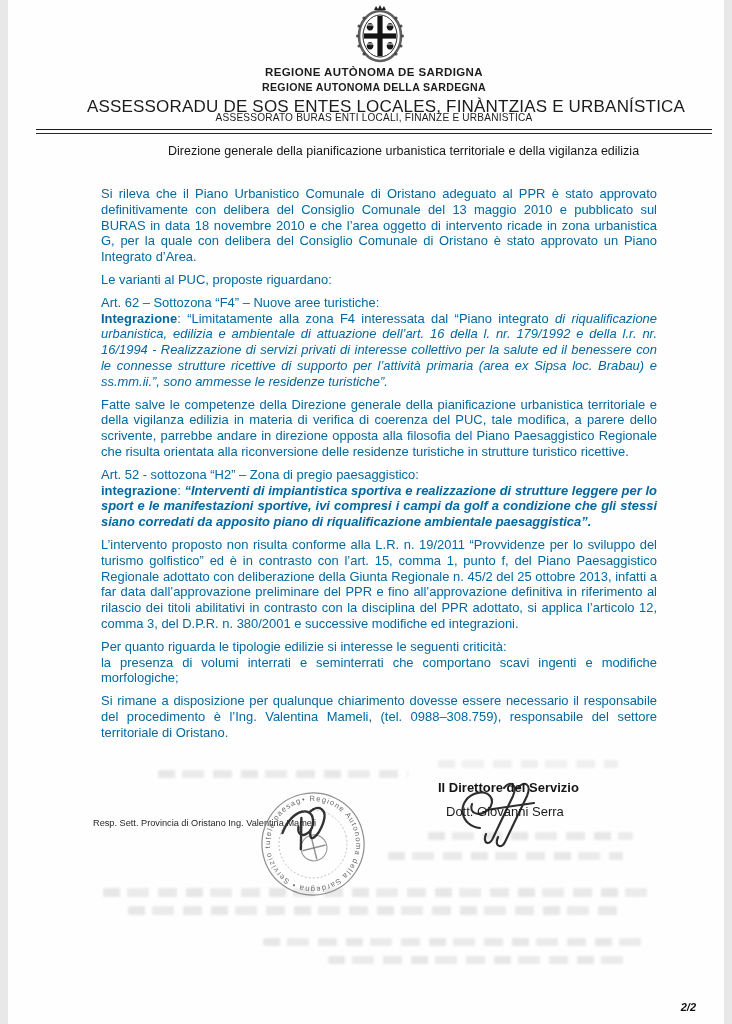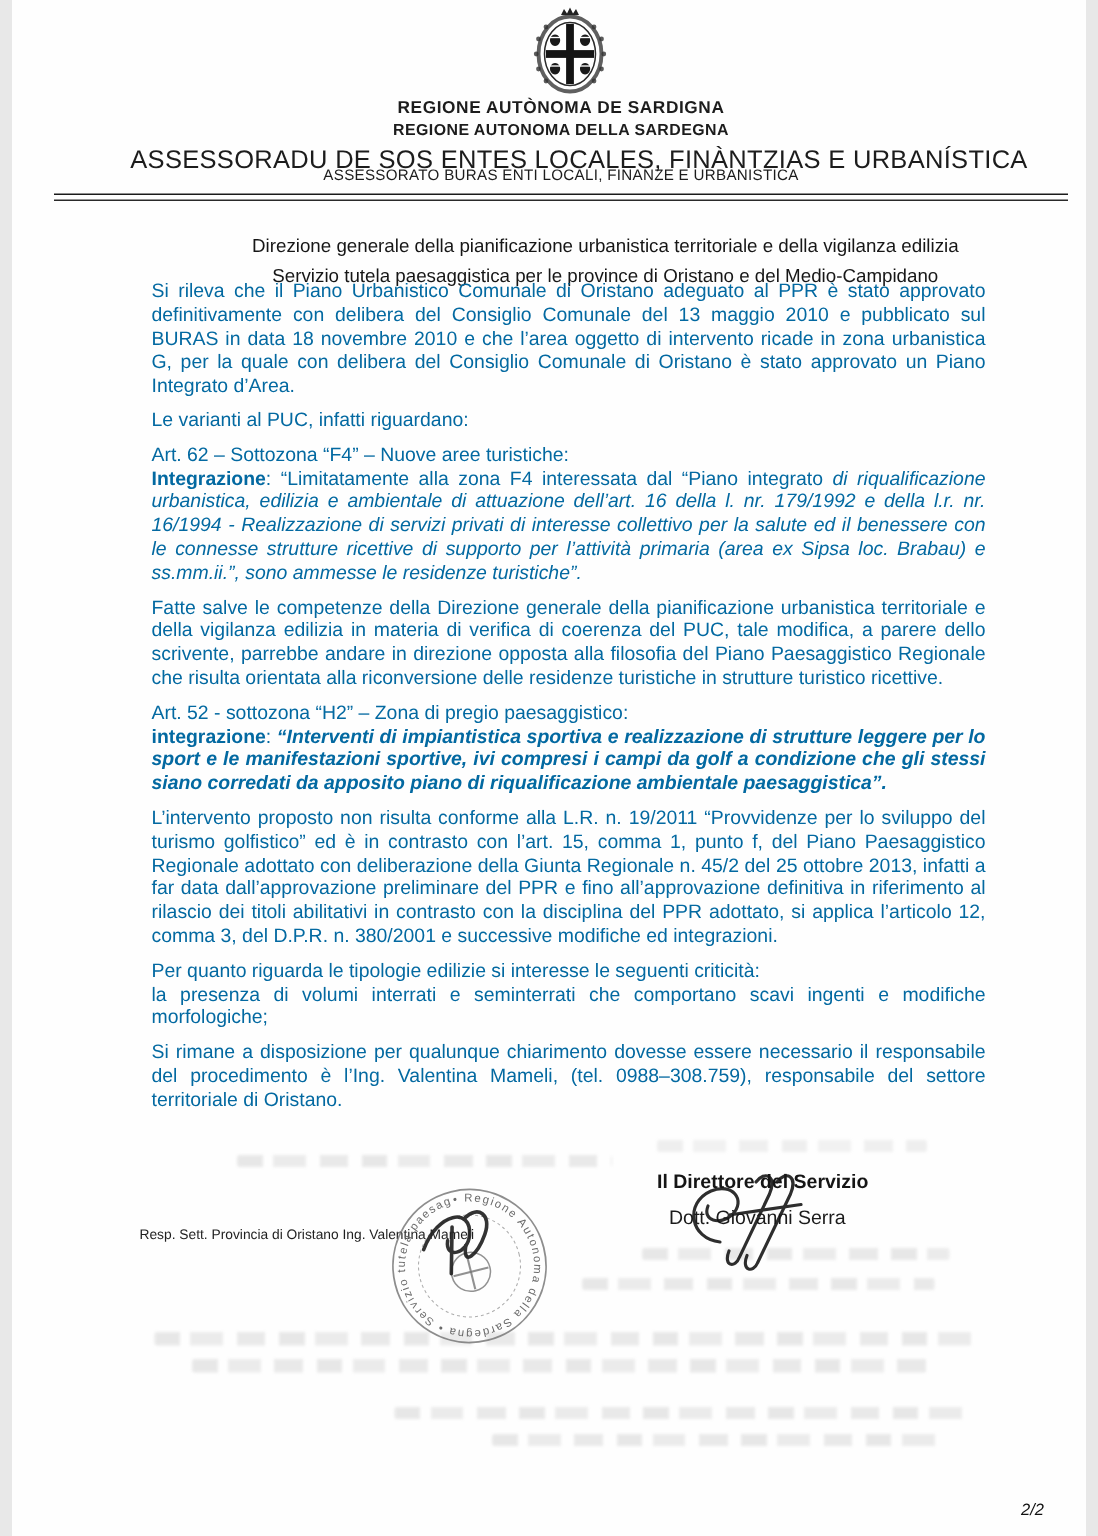--- a/index.html
+++ b/index.html
@@ -12,36 +12,36 @@
   .header{position:absolute; left:0; top:0; width:732px; text-align:center;}
   .logo-wrap{position:absolute; left:338px; top:4px; width:68px; height:60px;}
   .h-line1{position:absolute; left:0; top:66px; width:732px; font-weight:bold; font-size:11.5px; letter-spacing:.4px;}
   .h-line2{position:absolute; left:0; top:81px; width:732px; font-weight:bold; font-size:10.6px; letter-spacing:.3px;}
   .h-line3{position:absolute; left:12px; top:97px; width:732px; font-size:17px; letter-spacing:.2px;}
   .h-line4{position:absolute; left:0; top:112px; width:732px; font-size:10.1px; letter-spacing:.2px;}
   .double-rule{
     position:absolute; left:28px; top:129px; width:676px; height:2.6px;
     border-top:1.4px solid #1a1a1a; border-bottom:1.2px solid #2a2a2a;
   }
-  .dept{position:absolute; left:160px; top:155px; font-size:12.5px; line-height:19.5px; color:#161616;}
+  .dept{position:absolute; left:160px; top:142px; font-size:12.5px; line-height:19.5px; color:#161616;}
   
   .body-col{
     position:absolute; left:93px; top:186px; width:556px;
     font-size:12.95px; line-height:15.8px; text-align:justify; color:#0369a1;
   }
   .body-col p{margin:0 0 7px 0;}
   .body-col p:last-child{margin-bottom:0;}
   b{font-weight:bold;} i{font-style:italic;}
   
   .sig-role{position:absolute; left:430px; top:780px; font-weight:bold; font-size:13px; color:#151515;}
   .sig-name{position:absolute; left:438px; top:804px; font-size:13px; color:#1b1b1b;}
   .side-note{position:absolute; left:85px; top:818px; font-size:9.2px; color:#1f1f1f;}
   .stamp-wrap{position:absolute; left:248px; top:786px; width:114px; height:116px;}
   .sig-scribble{position:absolute; left:438px; top:776px; width:120px; height:74px;}
-  .page-num{position:absolute; right:28px; top:1001px; font-size:11px; font-weight:normal; font-style:italic; color:#111;}
+  .page-num{position:absolute; right:28px; top:1001px; font-size:11px; font-weight:bold; font-style:italic; color:#111;}
   
   .ghost{
     position:absolute; height:8px; opacity:.5; filter:blur(1.1px); border-radius:2px;
     background:repeating-linear-gradient(90deg,#d2d2d2 0 17px,transparent 17px 24px,#dadada 24px 46px,transparent 46px 55px,#d5d5d5 55px 74px,transparent 74px 83px);
   }
   .g1{left:150px; top:770px; width:250px;}
   .g2{left:420px; top:832px; width:205px;}
   .g3{left:380px; top:852px; width:235px;}
   .g4{left:95px;  top:888px; width:545px; height:9px;}
   .g5{left:120px; top:906px; width:490px; height:9px;}
@@ -94,27 +94,26 @@
         </g>
       </svg>
     </div>
     <div class="h-line1">REGIONE AUTÒNOMA DE SARDIGNA</div>
     <div class="h-line2">REGIONE AUTONOMA DELLA SARDEGNA</div>
     <div class="h-line3">ASSESSORADU DE SOS ENTES LOCALES, FINÀNTZIAS E URBANÍSTICA</div>
     <div class="h-line4">ASSESSORATO BURAS ENTI LOCALI, FINANZE E URBANISTICA</div>
     <div class="double-rule"></div>
     <div class="dept">
       <div>Direzione generale della pianificazione urbanistica territoriale e della vigilanza edilizia</div>
-      <div>Servizio tutela paesaggistica per le province di Oristano e del Medio-Campidano</div>
     </div>
   </div>
 
   <div class="body-col">
     <p>Si rileva che il Piano Urbanistico Comunale di Oristano adeguato al PPR è stato approvato definitivamente con delibera del Consiglio Comunale del 13 maggio 2010 e pubblicato sul BURAS in data 18 novembre 2010 e che l’area oggetto di intervento ricade in zona urbanistica G, per la quale con delibera del Consiglio Comunale di Oristano è stato approvato un Piano Integrato d’Area.</p>
-    <p>Le varianti al PUC, infatti riguardano:</p>
+    <p>Le varianti al PUC, proposte riguardano:</p>
     <p><span>Art. 62 – Sottozona “F4” – Nuove aree turistiche:</span><br><b>Integrazione</b><span>: </span><span>“Limitatamente alla zona F4 interessata dal “Piano integrato </span><i>di riqualificazione urbanistica, edilizia e ambientale di attuazione dell’art. 16 della l. nr. 179/1992 e della l.r. nr. 16/1994 - Realizzazione di servizi privati di interesse collettivo per la salute ed il benessere con le connesse strutture ricettive di supporto per l’attività primaria (area ex Sipsa loc. Brabau) e ss.mm.ii.”, sono ammesse le residenze turistiche”.</i></p>
     <p>Fatte salve le competenze della Direzione generale della pianificazione urbanistica territoriale e della vigilanza edilizia in materia di verifica di coerenza del PUC, tale modifica, a parere dello scrivente, parrebbe andare in direzione opposta alla filosofia del Piano Paesaggistico Regionale che risulta orientata alla riconversione delle residenze turistiche in strutture turistico ricettive.</p>
     <p><span>Art. 52 - sottozona “H2” – Zona di pregio paesaggistico:</span><br><b>integrazione</b><span>: </span><b><i>“Interventi di impiantistica sportiva e realizzazione di strutture leggere per lo sport e le manifestazioni sportive, ivi compresi i campi da golf a condizione che gli stessi siano corredati da apposito piano di riqualificazione ambientale paesaggistica”.</i></b></p>
     <p>L’intervento proposto non risulta conforme alla L.R. n. 19/2011 “Provvidenze per lo sviluppo del turismo golfistico” ed è in contrasto con l’art. 15, comma 1, punto f, del Piano Paesaggistico Regionale adottato con deliberazione della Giunta Regionale n. 45/2 del 25 ottobre 2013, infatti a far data dall’approvazione preliminare del PPR e fino all’approvazione definitiva in riferimento al rilascio dei titoli abilitativi in contrasto con la disciplina del PPR adottato, si applica l’articolo 12, comma 3, del D.P.R. n. 380/2001 e successive modifiche ed integrazioni.</p>
     <p><span>Per quanto riguarda le tipologie edilizie si interesse le seguenti criticità:</span><br><span>la presenza di volumi interrati e seminterrati che comportano scavi ingenti e modifiche morfologiche;</span><br></p>
     <p>Si rimane a disposizione per qualunque chiarimento dovesse essere necessario il responsabile del procedimento è l’Ing. Valentina Mameli, (tel. 0988–308.759), responsabile del settore territoriale di Oristano.</p>
   </div>
 
   <div class="ghost g1"></div>
   <div class="ghost g2"></div>

